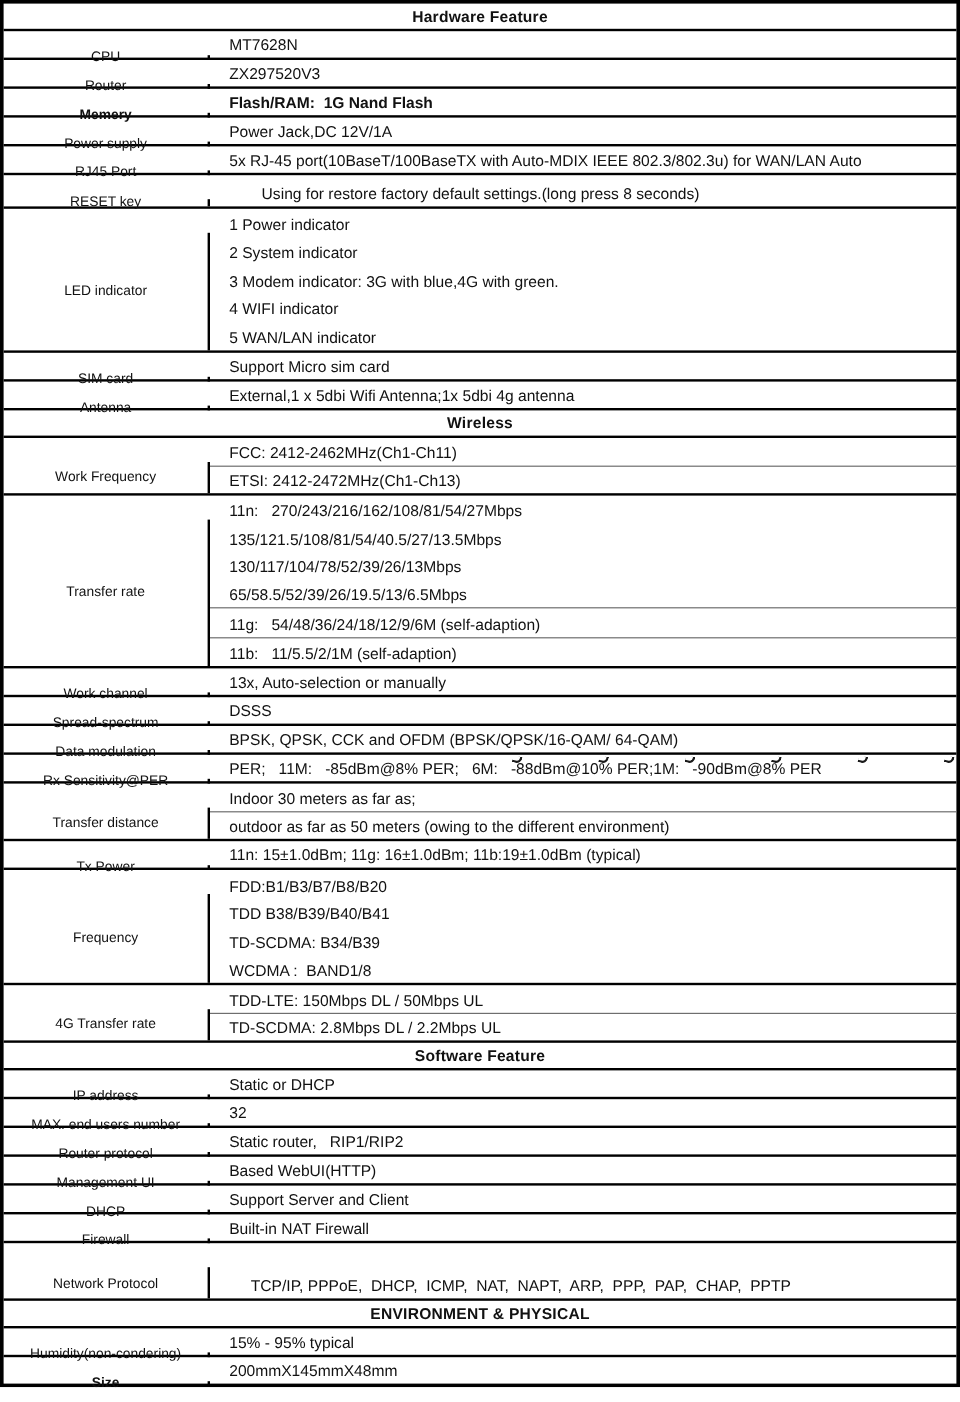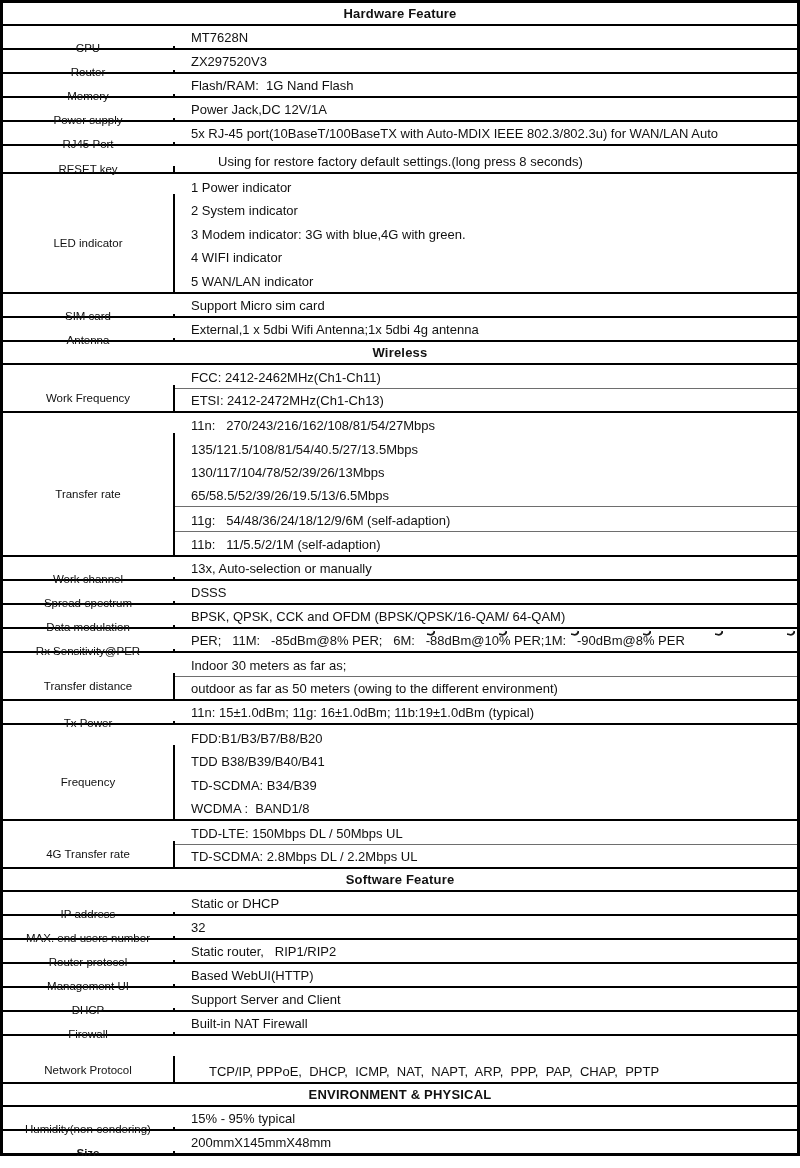--- a/index.html
+++ b/index.html
@@ -62,21 +62,21 @@
       <div class="value">
         <div class="vline">MT7628N</div>
       </div>
     </div>
     <div class="row" style="height: 22px;">
       <div class="label">Router</div>
       <div class="value">
         <div class="vline">ZX297520V3</div>
       </div>
     </div>
-    <div class="row" style="height: 22px;">
+    <div class="row" style="height: 22px; font-weight: bold;">
       <div class="label">Memery</div>
       <div class="value">
         <div class="vline">Flash/RAM:  1G Nand Flash</div>
       </div>
     </div>
     <div class="row" style="height: 22px;">
       <div class="label">Power supply</div>
       <div class="value">
         <div class="vline">Power Jack,DC 12V/1A</div>
       </div>

